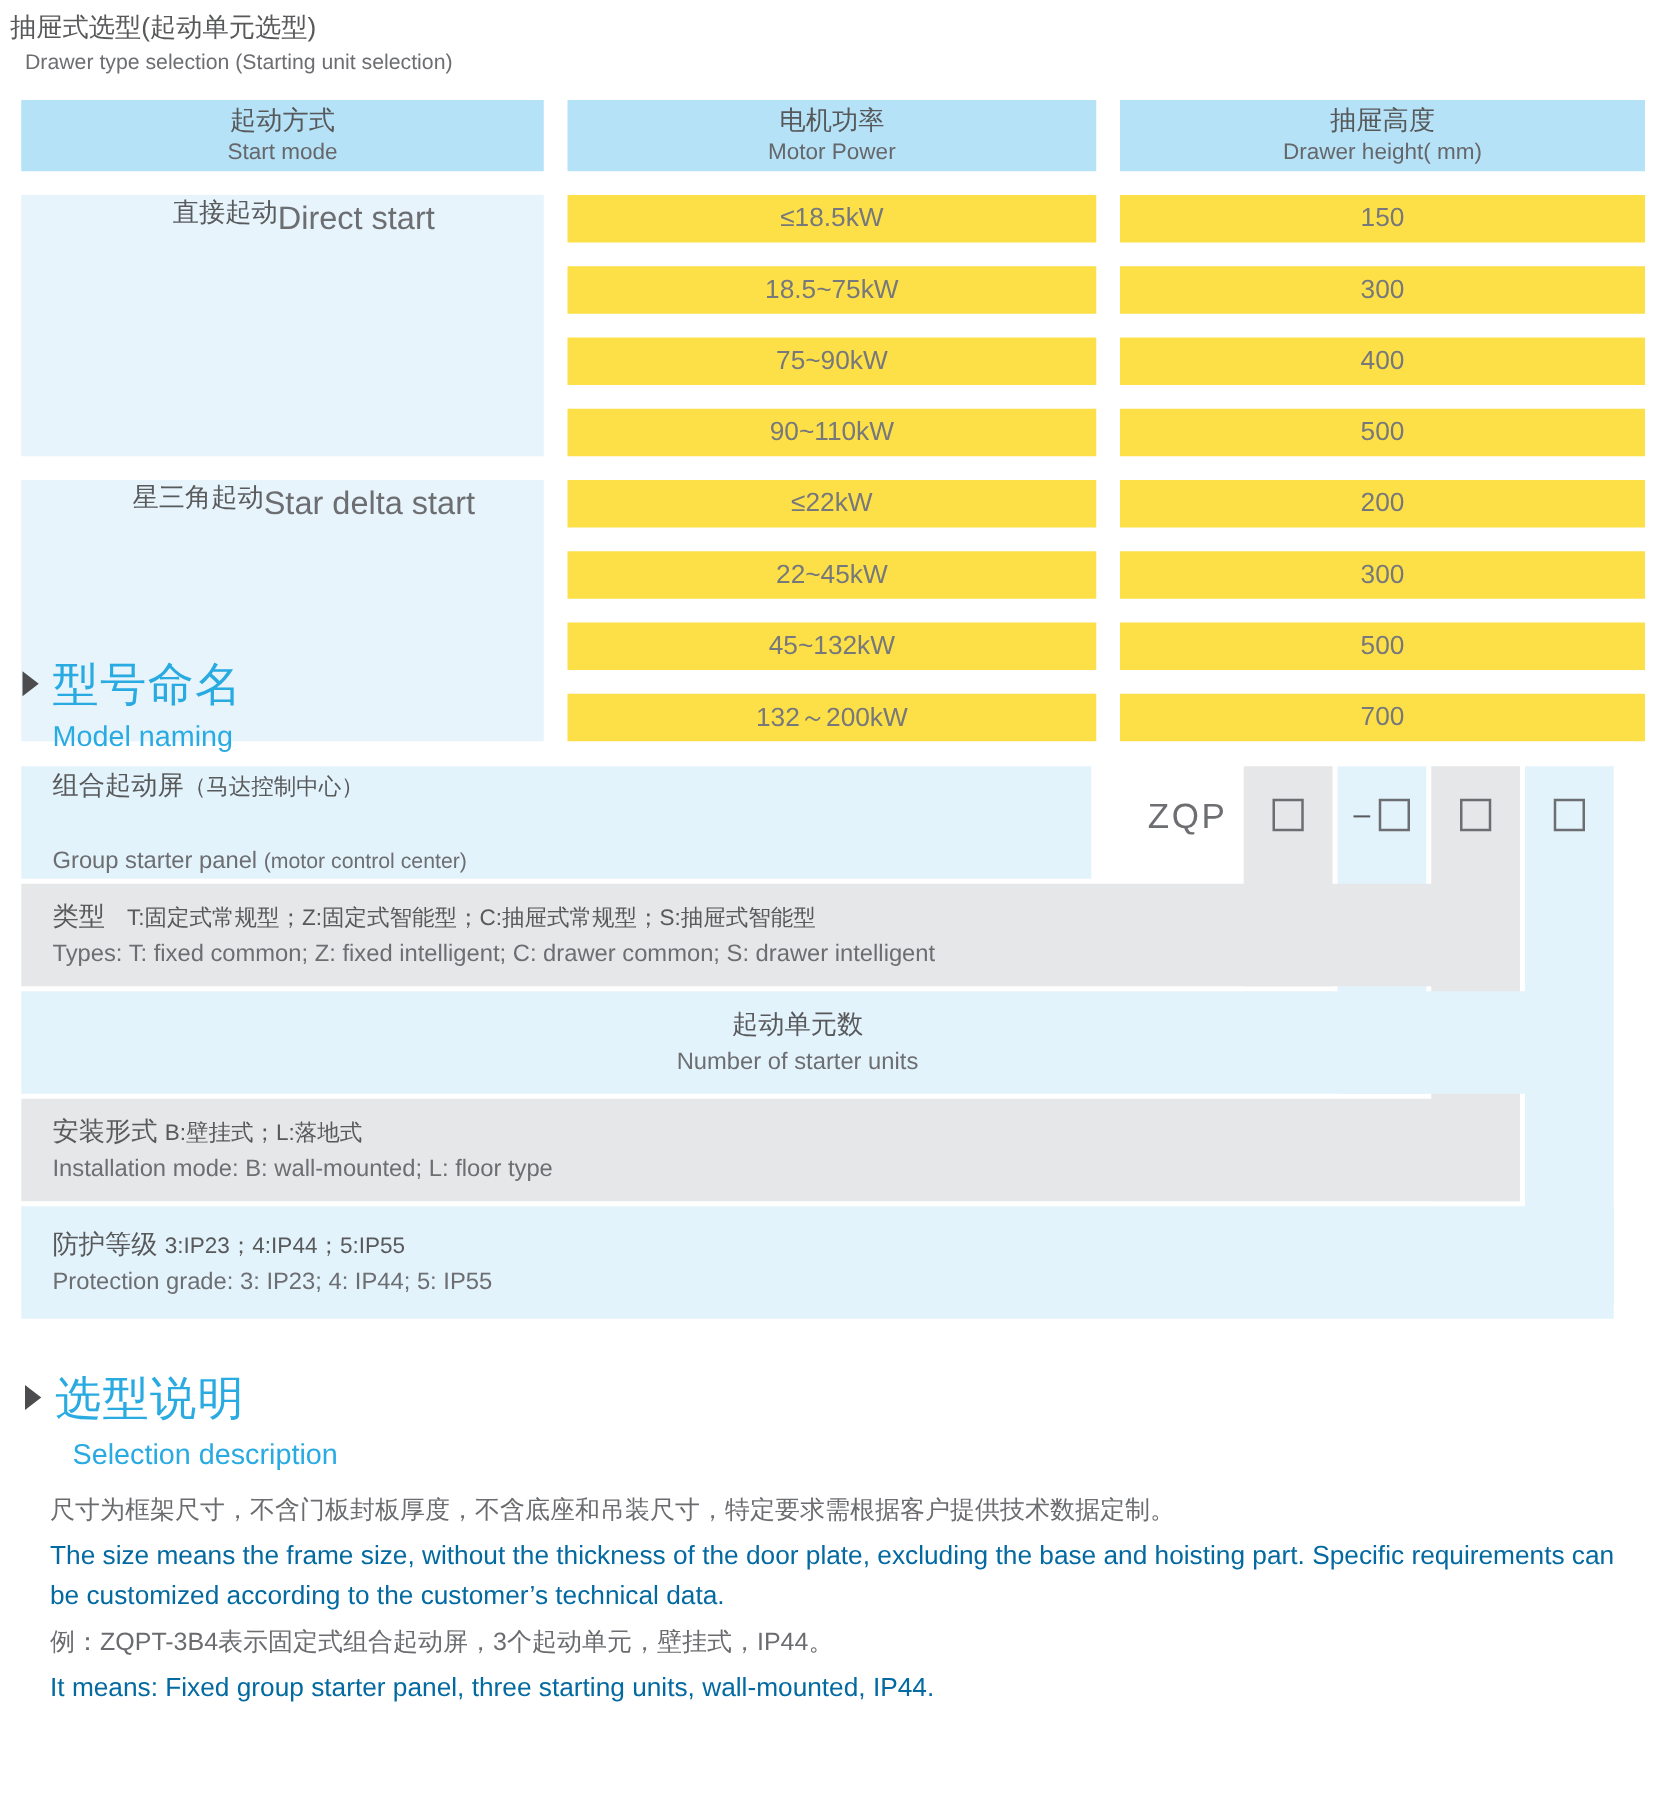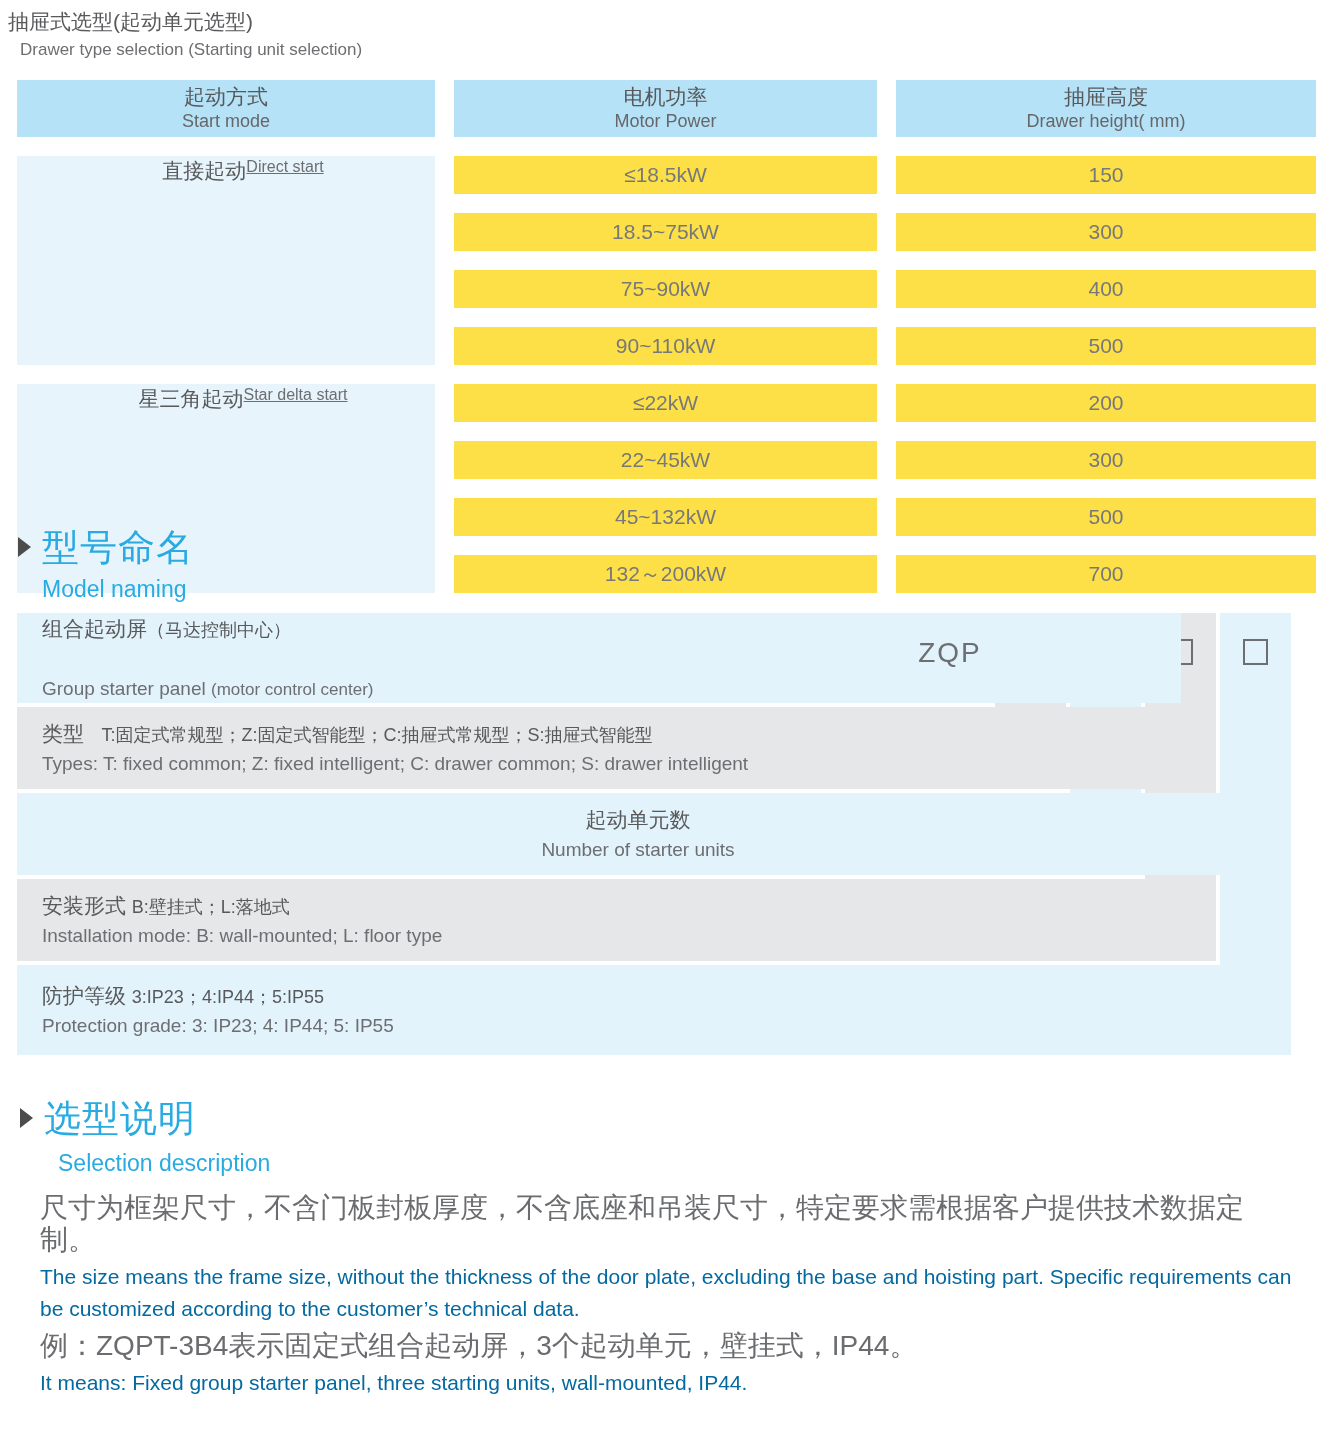--- a/index.html
+++ b/index.html
@@ -26,21 +26,21 @@
   .th .en{font-size:18px;color:#66676a;}
   .cell{
     background:#fde047;display:flex;align-items:center;justify-content:center;
     font-size:21px;color:#77787b;
   }
   .group{
     background:#e7f4fc;grid-column:1;grid-row:span 4;
     display:flex;flex-direction:row;align-items:flex-start;justify-content:center;line-height:1.4;padding-left:34px;
   }
   .group .zh{font-size:21px;color:#595a5c;}
-  .group .en{font-size:16px;color:#6d6e71;text-decoration:underline;}
+  .group .en{font-size:26px;color:#6d6e71;}
 
   
   .bullet{
     position:absolute;width:0;height:0;
     border-left:13px solid #4c4c4e;
     border-top:10px solid transparent;border-bottom:10px solid transparent;
   }
   .h-zh{position:absolute;font-size:37px;color:#29abe2;letter-spacing:1px;}
   .h-en{position:absolute;font-size:23px;color:#29abe2;}
 
@@ -57,21 +57,21 @@
   .dcol{display:flex;justify-content:center;align-items:flex-start;padding-top:26px;box-sizing:border-box;}
   .sq{width:21px;height:22px;border:2px solid #6d6e71;background:transparent;flex:0 0 auto;}
   .dash{font-size:24px;color:#58595b;margin-right:7px;line-height:26px;}
   .zqp{
     position:absolute;left:893px;top:24px;width:80px;text-align:center;
     font-size:28px;color:#6d6e71;letter-spacing:2px;
   }
 
   
   .paras{position:absolute;left:40px;top:1192px;width:1256px;}
-  .p-zh{font-size:28px;color:#6b6c6f;margin:0 0 5px 0;line-height:32px;}
+  .p-zh{font-size:20px;color:#6b6c6f;margin:0 0 5px 0;line-height:32px;}
   .p-en{font-size:21px;color:#0369a1;margin:0 0 5px 0;line-height:32px;}
 </style>
 </head>
 <body>
 
 <div class="doc-title-zh">抽屉式选型(起动单元选型)</div>
 <div class="doc-title-en">Drawer type selection (Starting unit selection)</div>
 
 <div class="sel-table">
   <div class="th">
@@ -127,21 +127,21 @@
     <span class="dash">–</span>
     <div class="sq"></div>
   </div>
   <div class="blk grayb dcol" style="left:1128px;top:0;width:71px;height:348px;">
     <div class="sq"></div>
   </div>
   <div class="blk blue dcol" style="left:1203px;top:0;width:71px;height:430px;">
     <div class="sq"></div>
   </div>
 
-  <div class="blk blue drow" style="left:0;top:0;width:1164px;height:90px;gap:30px;">
+  <div class="blk blue drow" style="left:0;top:0;width:856px;height:90px;gap:30px;">
     <div class="l1">
       <span>组合起动屏</span><span class="detail">（马达控制中心）</span>
     </div>
     <div class="l2">
       <span>Group starter panel</span> <span class="detail">(motor control center)</span>
     </div>
   </div>
   <div class="zqp">ZQP</div>
 
   <div class="blk grayb drow" style="left:0;top:94px;width:1171px;height:82px;">

